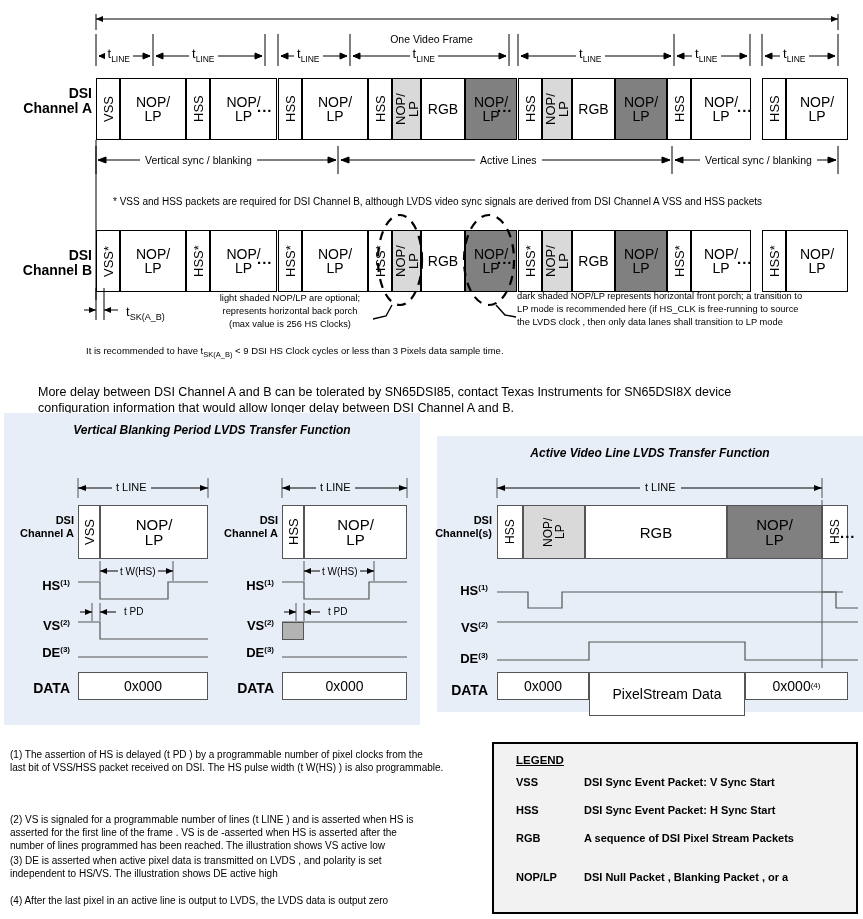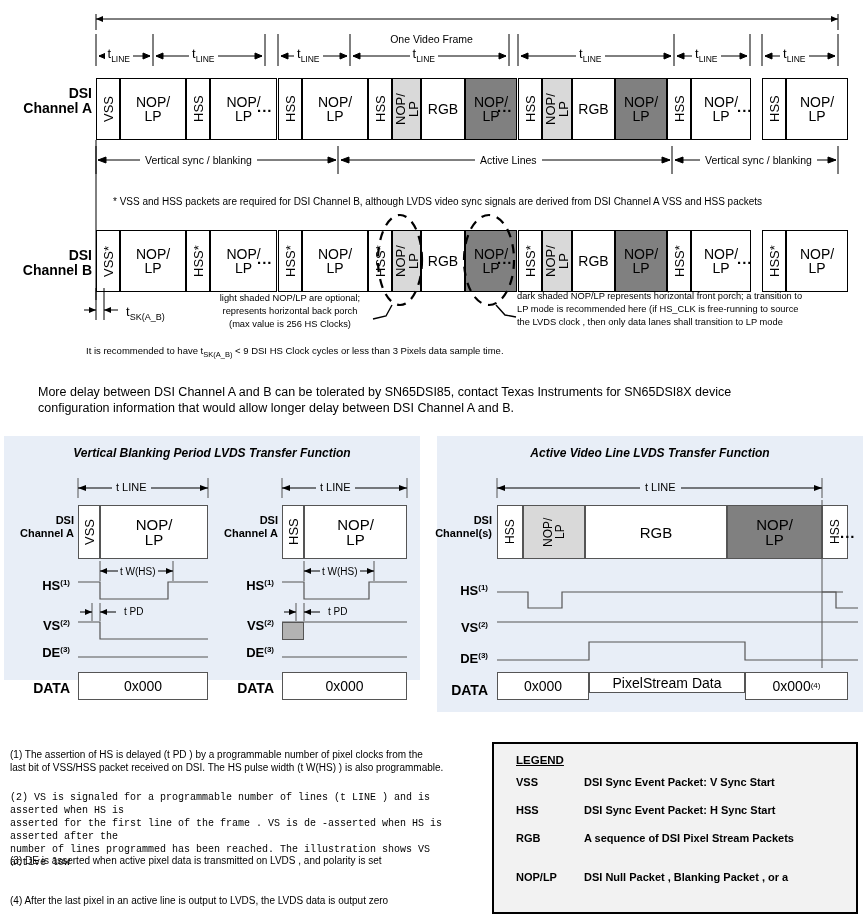--- a/index.html
+++ b/index.html
@@ -266,21 +266,21 @@
 
 <div class="abs nosel" style="left:86px;top:345px;font-size:9.5px;white-space:nowrap;">
   <span>It is recommended to have t</span><sub style="font-size:7.5px;">SK(A_B)</sub><span> &lt; 9 DSI HS Clock cycles or less than 3 Pixels data sample time.</span>
 </div>
 
 <div class="bigtext nosel" style="left:38px;top:384px;width:800px;">
   <div>More delay between DSI Channel A and B can be tolerated by SN65DSI85,   contact Texas Instruments for SN65DSI8X device</div>
   <div>configuration information that would allow longer delay between DSI Channel A and B.</div>
 </div>
 
-<div class="panel" style="left:4px;top:436px;width:416px;height:244px;">
+<div class="panel" style="left:4px;top:413px;width:416px;height:312px;">
   <div class="ptitle nosel" style="top:10px;">Vertical Blanking Period LVDS Transfer Function</div>
 </div>
 
 <svg style="left:0;top:478px;width:230px;height:22px;">
   <line x1="78" y1="0" x2="78" y2="20" stroke="#555" stroke-width="1"></line>
   <line x1="208" y1="0" x2="208" y2="20" stroke="#555" stroke-width="1"></line>
   <line x1="78" y1="10" x2="208" y2="10" stroke="#000" stroke-width="1"></line>
   <path d="M78,10 L86,7 L86,13 Z" fill="#000"></path>
   <path d="M208,10 L200,7 L200,13 Z" fill="#000"></path>
 </svg>
@@ -449,36 +449,37 @@
 </div>
 <div class="siglabel nosel" style="left:418px;top:620px;width:70px;">
   <span>VS</span><sup>(2)</sup>
 </div>
 <div class="siglabel nosel" style="left:418px;top:651px;width:70px;">
   <span>DE</span><sup>(3)</sup>
 </div>
 <div class="siglabel nosel" style="left:418px;top:682px;width:70px;font-size:14px;">DATA</div>
 <div id="rightData" class="abs" style="left:0;top:672px;width:863px;height:30px;">
     <div class="pkt" style="left: 497px; top: 0px; width: 92px; height: 28px; border-color: rgb(85, 85, 85); font-size: 14px;"><span>0x000</span></div>
-    <div class="pkt" style="left: 589px; top: 0px; width: 156px; height: 21px; border-color: rgb(85, 85, 85); font-size: 14px; align-items: center;"><span>PixelStream Data</span></div>
+    <div class="pkt" style="left: 589px; top: 0px; width: 156px; height: 44px; border-color: rgb(85, 85, 85); font-size: 14px; align-items: center;"><span>PixelStream Data</span></div>
     <div class="pkt" style="left: 745px; top: 0px; width: 103px; height: 28px; border-color: rgb(85, 85, 85); font-size: 14px;"><span>0x000</span><sup style="font-size: 8px;">(4)</sup></div>
   </div>
 
 <div id="footnotes" class="abs" style="left:10px;top:748px;width:460px;">
     <div class="fnote" style="left: 0px; top: 0px; width: 460px;">
       <div>(1)  The assertion of HS is delayed   (t PD ) by a programmable number of pixel clocks from the</div>
       <div>last bit of VSS/HSS packet received on DSI. The HS pulse width (t W(HS) ) is also programmable.</div>
     </div>
-    <div class="fnote" style="left: 0px; top: 43px; width: 460px; font-family: Liberation Mono, monospace;">
+    <div class="fnote" style="left: 0px; top: 65px; width: 460px;">
       <div>(2) VS is signaled for a programmable number of lines  (t LINE ) and is asserted when HS is</div>
       <div>asserted for the first line of the frame .    VS is de -asserted when HS is asserted after the</div>
       <div>number of lines programmed has been reached.  The illustration shows VS active low</div>
     </div>
     <div class="fnote" style="left: 0px; top: 106px; width: 460px;">
       <div>(3)  DE is asserted when active pixel data is transmitted on LVDS ,  and polarity is set</div>
+      <div>independent to HS/VS.  The illustration shows DE active high</div>
     </div>
     <div class="fnote" style="left: 0px; top: 146px; width: 460px;">
       <div>(4)  After the last pixel in an active line is output to LVDS, the LVDS data is output zero</div>
     </div>
   </div>
 
 <div class="legendbox" style="left:492px;top:742px;width:366px;height:172px;">
   <div class="legtitle nosel" style="left:22px;top:10px;text-align:right;">LEGEND</div>
   <div id="legendRows">
       <div class="legkey nosel" style="left: 22px; top: 32px;">VSS</div>

